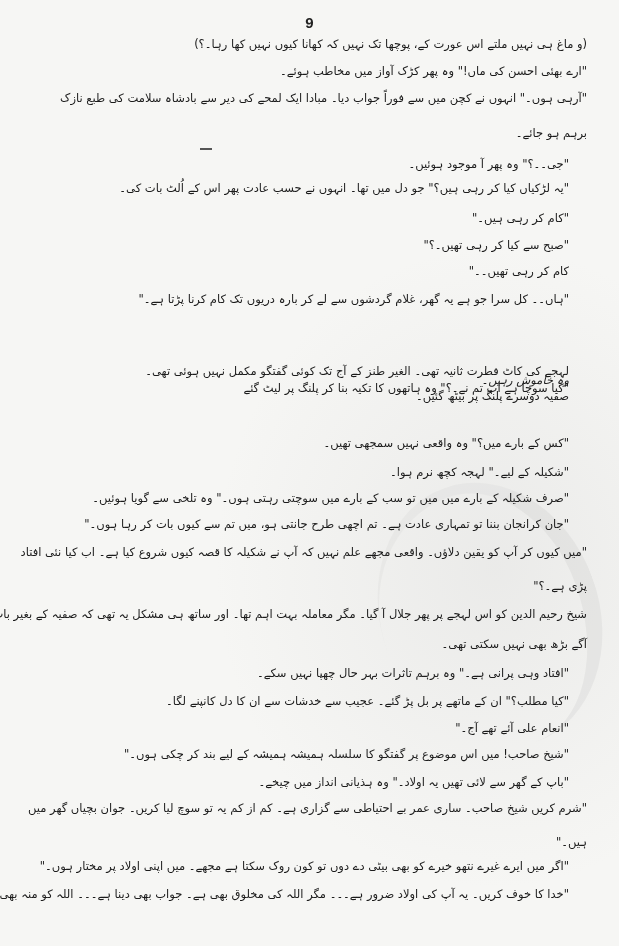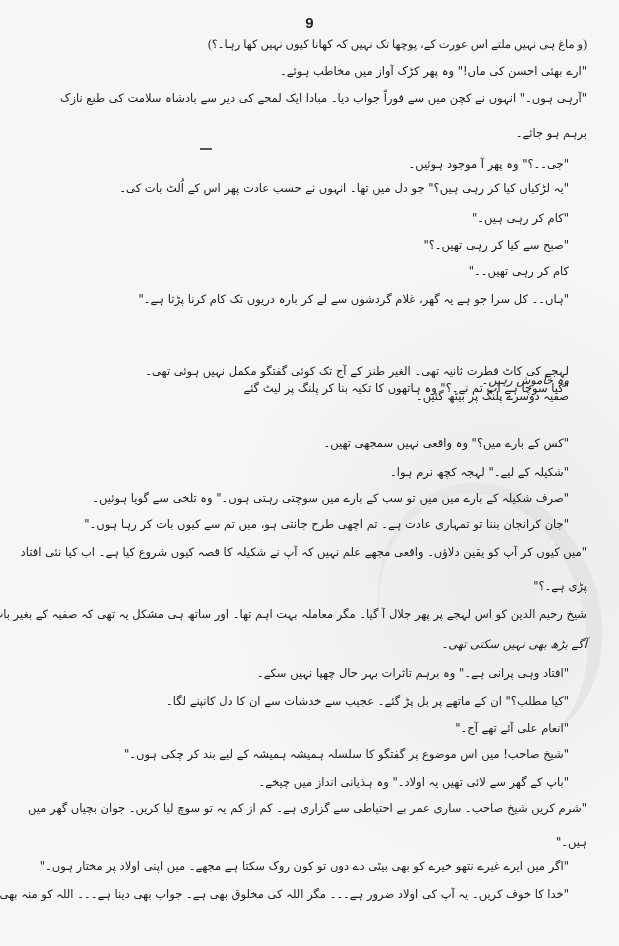--- a/index.html
+++ b/index.html
@@ -39,42 +39,42 @@
   }
 </style>
 </head>
 <body>
 
 <div class="page">
   <div class="watermark"></div>
   <div class="page-number">9</div>
   <div class="dash-mark"></div>
   <div id="lines">
-      <div class="line" style="right: 32px; top: 36px; font-family: Liberation Serif, serif;">(و ماغ ہی نہیں ملتے اس عورت کے، پوچھا تک نہیں کہ کھانا کیوں نہیں کھا رہا۔؟)</div>
+      <div class="line" style="right: 32px; top: 36px;">(و ماغ ہی نہیں ملتے اس عورت کے، پوچھا تک نہیں کہ کھانا کیوں نہیں کھا رہا۔؟)</div>
       <div class="line" style="right: 32px; top: 63px;">"ارے بھئی احسن کی ماں!" وہ پھر کڑک آواز میں مخاطب ہوئے۔</div>
       <div class="line" style="right: 32px; top: 90px;">"آرہی ہوں۔" انہوں نے کچن میں سے فوراً جواب دیا۔ مبادا ایک لمحے کی دیر سے بادشاہ سلامت کی طبع نازک</div>
       <div class="line" style="right: 32px; top: 125px; text-align: right;">برہم ہو جائے۔</div>
       <div class="line" style="right: 50px; top: 156px;">"جی۔۔؟" وہ پھر آ موجود ہوئیں۔</div>
       <div class="line" style="right: 50px; top: 180px;">"یہ لڑکیاں کیا کر رہی ہیں؟" جو دل میں تھا۔ انہوں نے حسب عادت پھر اس کے اُلٹ بات کی۔</div>
       <div class="line" style="right: 50px; top: 210px;">"کام کر رہی ہیں۔"</div>
       <div class="line" style="right: 50px; top: 237px;">"صبح سے کیا کر رہی تھیں۔؟"</div>
       <div class="line" style="right: 50px; top: 263px;">کام کر رہی تھیں۔۔"</div>
       <div class="line" style="right: 50px; top: 291px;">"ہاں۔۔ کل سرا جو ہے یہ گھر، غلام گردشوں سے لے کر بارہ دریوں تک کام کرنا پڑتا ہے۔"</div>
       <div class="line" style="right: 50px; top: 320px; margin-top: 43px;">لہجے کی کاٹ فطرت ثانیہ تھی۔ الغیر طنز کے آج تک کوئی گفتگو مکمل نہیں ہوئی تھی۔</div>
       <div class="line" style="right: 50px; top: 372px; font-style: italic;">وہ خاموش رہیں۔</div>
       <div class="line" style="right: 50px; top: 380px;">"کیا سوچا ہے اب تم نے۔؟" وہ ہاتھوں کا تکیہ بنا کر پلنگ پر لیٹ گئے</div>
       <div class="line" style="right: 50px; top: 388px;">صفیہ دوسرے پلنگ پر بیٹھ گئیں۔</div>
       <div class="line" style="right: 50px; top: 435px;">"کس کے بارے میں؟" وہ واقعی نہیں سمجھی تھیں۔</div>
       <div class="line" style="right: 50px; top: 464px;">"شکیلہ کے لیے۔" لہجہ کچھ نرم ہوا۔</div>
       <div class="line" style="right: 50px; top: 490px;">"صرف شکیلہ کے بارے میں میں تو سب کے بارے میں سوچتی رہتی ہوں۔" وہ تلخی سے گویا ہوئیں۔</div>
       <div class="line" style="right: 50px; top: 516px;">"جان کرانجان بننا تو تمہاری عادت ہے۔ تم اچھی طرح جانتی ہو، میں تم سے کیوں بات کر رہا ہوں۔"</div>
       <div class="line" style="right: 32px; top: 544px;">"میں کیوں کر آپ کو یقین دلاؤں۔ واقعی مجھے علم نہیں کہ آپ نے شکیلہ کا قصہ کیوں شروع کیا ہے۔ اب کیا نئی افتاد</div>
       <div class="line" style="right: 32px; top: 578px;">پڑی ہے۔؟"</div>
       <div class="line" style="right: 32px; top: 606px;">شیخ رحیم الدین کو اس لہجے پر پھر جلال آ گیا۔ مگر معاملہ بہت اہم تھا۔ اور ساتھ ہی مشکل یہ تھی کہ صفیہ کے بغیر بات</div>
-      <div class="line" style="right: 32px; top: 636px; font-style: italic;">آگے بڑھ بھی نہیں سکتی تھی۔</div>
+      <div class="line" style="right: 32px; top: 636px;">آگے بڑھ بھی نہیں سکتی تھی۔</div>
       <div class="line" style="right: 50px; top: 665px;">"افتاد وہی پرانی ہے۔" وہ برہم تاثرات بہر حال چھپا نہیں سکے۔</div>
       <div class="line" style="right: 50px; top: 693px;">"کیا مطلب؟" ان کے ماتھے پر بل پڑ گئے۔ عجیب سے خدشات سے ان کا دل کانپنے لگا۔</div>
       <div class="line" style="right: 50px; top: 720px;">"انعام علی آئے تھے آج۔"</div>
       <div class="line" style="right: 50px; top: 746px;">"شیخ صاحب! میں اس موضوع پر گفتگو کا سلسلہ ہمیشہ ہمیشہ کے لیے بند کر چکی ہوں۔"</div>
       <div class="line" style="right: 50px; top: 774px;">"باپ کے گھر سے لائی تھیں یہ اولاد۔" وہ ہذیانی انداز میں چیخے۔</div>
       <div class="line" style="right: 32px; top: 800px;">"شرم کریں شیخ صاحب۔ ساری عمر بے احتیاطی سے گزاری ہے۔ کم از کم یہ تو سوچ لیا کریں۔ جوان بچیاں گھر میں</div>
       <div class="line" style="right: 32px; top: 834px;">ہیں۔"</div>
       <div class="line" style="right: 50px; top: 858px;">"اگر میں ایرے غیرے نتھو خیرے کو بھی بیٹی دے دوں تو کون روک سکتا ہے مجھے۔ میں اپنی اولاد پر مختار ہوں۔"</div>
       <div class="line" style="right: 50px; top: 886px;">"خدا کا خوف کریں۔ یہ آپ کی اولاد ضرور ہے۔۔۔ مگر اللہ کی مخلوق بھی ہے۔ جواب بھی دینا ہے۔۔۔ اللہ کو منہ بھی</div>
     </div>

